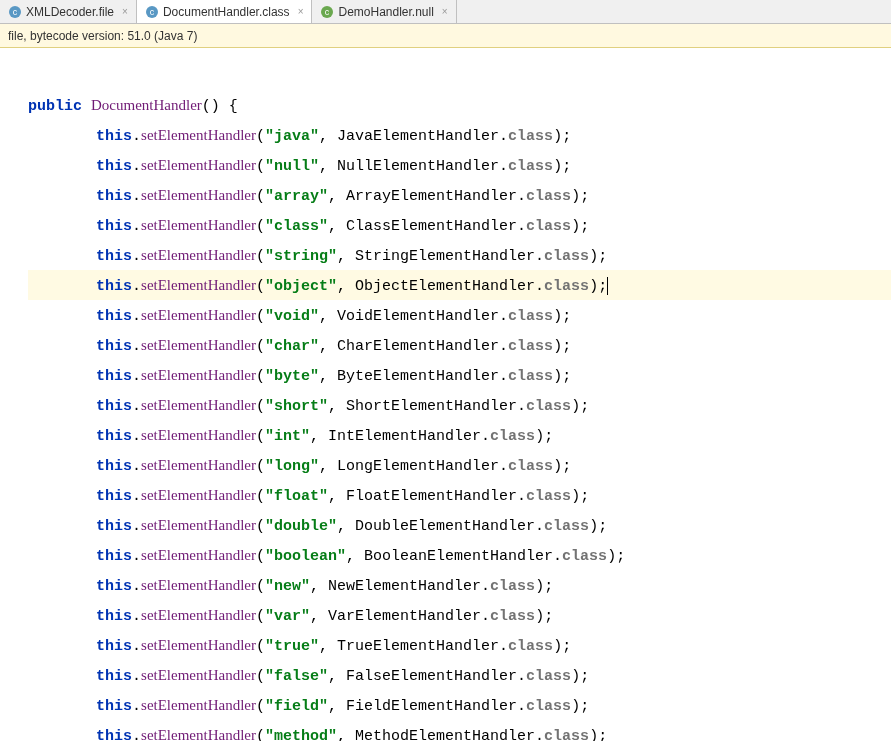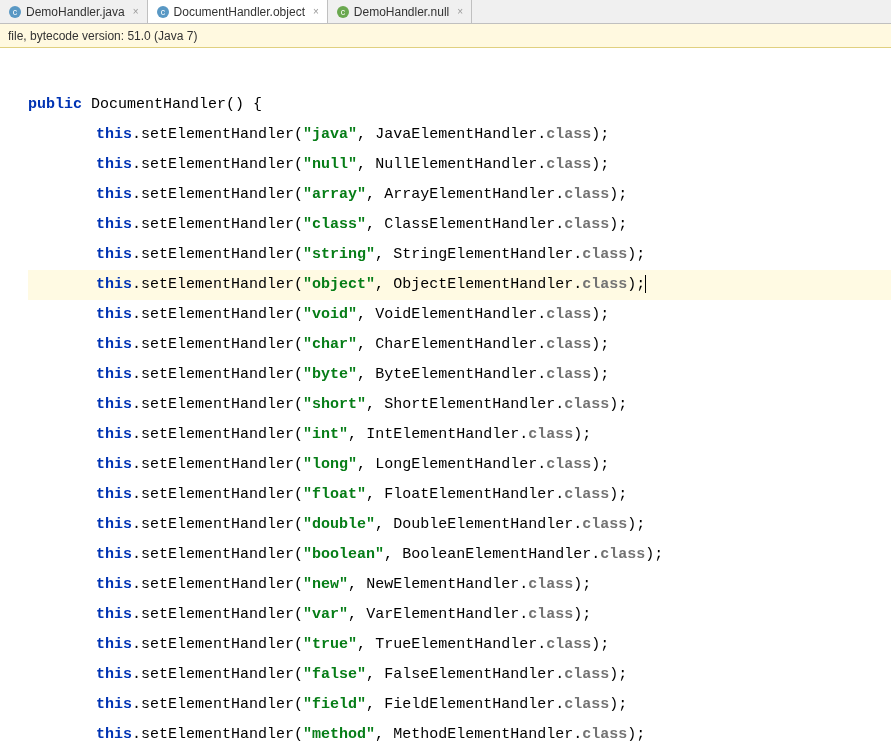--- a/index.html
+++ b/index.html
@@ -69,21 +69,21 @@
     .code-line {
       height: 30px;
     }
     .code-line.highlighted {
       background: #fffae3;
     }
     .kw { color: #0033b3; font-weight: bold; }
     .this-kw { color: #0033b3; font-weight: bold; margin-left: 32px; }
     .str { color: #067d17; font-weight: bold; }
     .cls { color: #737373; font-weight: bold; }
-    .method-name { color: #000000; }
+    .method-name { color: #701a75; font-family: Liberation Serif, serif; }
     .class-name { color: #000; }
     .caret {
       display: inline-block;
       width: 1px;
       height: 18px;
       background: #000;
       vertical-align: middle;
       position: relative;
     }
   </style>
@@ -91,31 +91,31 @@
 <body>
 
 <div class="tabs">
   <div class="tab">
     <span class="tab-icon">
       <svg width="14" height="14">
           <circle cx="7" cy="7" r="6" fill="#5998c4"></circle>
           <text x="7" y="10" font-size="9" text-anchor="middle" fill="#fff" font-family="sans-serif">c</text>
         </svg>
     </span>
-    <span>DemoHandler.java</span>
+    <span>XMLDecoder.file</span>
     <span class="close-x">×</span>
   </div>
   <div class="tab active">
     <span class="tab-icon">
       <svg width="14" height="14">
           <circle cx="7" cy="7" r="6" fill="#5998c4"></circle>
           <text x="7" y="10" font-size="9" text-anchor="middle" fill="#fff" font-family="sans-serif">c</text>
         </svg>
     </span>
-    <span>DocumentHandler.object</span>
+    <span>DocumentHandler.class</span>
     <span class="close-x">×</span>
   </div>
   <div class="tab">
     <span class="tab-icon">
       <svg width="14" height="14">
           <circle cx="7" cy="7" r="6" fill="#6aa84f"></circle>
           <text x="7" y="10" font-size="9" text-anchor="middle" fill="#fff" font-family="sans-serif">c</text>
         </svg>
     </span>
     <span>DemoHandler.null</span>

